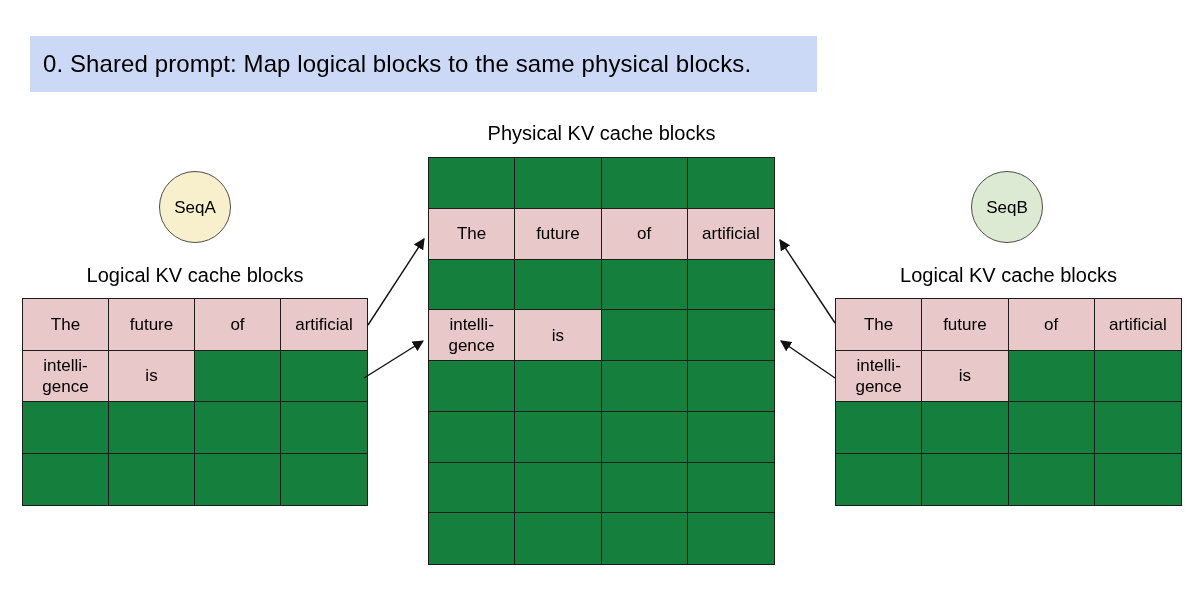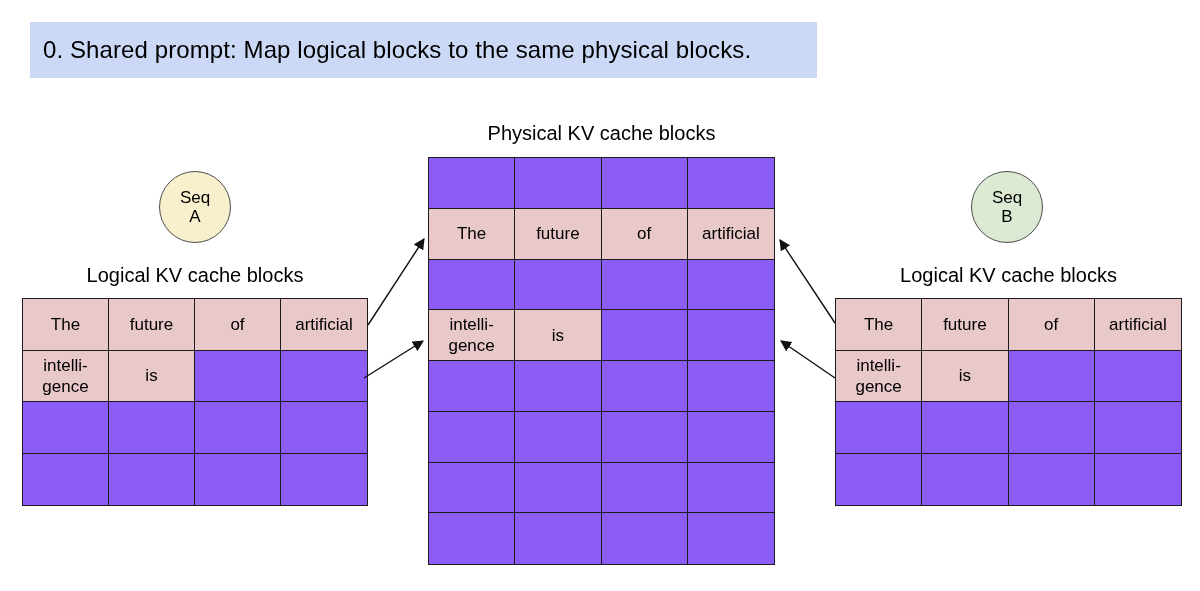--- a/index.html
+++ b/index.html
@@ -1,43 +1,43 @@
 <!DOCTYPE html>
 <html style="--banner-bg: #ccd9f6; --hl: #e9c8c9; --seq-a: #f8f0cc; --seq-b: #dcead3; --line: #1c1c1c;"><head>
 <meta charset="utf-8">
 <style>
   * { margin: 0; padding: 0; box-sizing: border-box; }
   html, body { width: 1200px; height: 591px; background: #ffffff; overflow: hidden; }
   body { font-family: "Liberation Sans", sans-serif; color: #000; position: relative; }
 
   .banner {
-    position: absolute; left: 30px; top: 22px; width: 787px; height: 56px;
+    position: absolute; left: 30px; top: 36px; width: 787px; height: 56px;
     background: var(--banner-bg); display: flex; align-items: center;
     padding-left: 13px; font-size: 24px; letter-spacing: 0.1px;
   }
 
   .section-title {
     position: absolute; text-align: center; font-size: 20px; line-height: 24px;
   }
   .title-physical { left: 428px; width: 347px; top: 121px; }
   .title-logical-a { left: 22px;  width: 346px; top: 263px; }
   .title-logical-b { left: 835px; width: 347px; top: 263px; }
 
   .seq-circle {
     position: absolute; width: 72px; height: 72px; border-radius: 50%;
-    border: 1.5px solid #4d4d4d; display: flex; flex-direction: column;
+    border: 1.5px solid #4d4d4d; display: flex; flex-direction: row;
     align-items: center; justify-content: center; font-size: 17px; line-height: 19px;
     text-align: center;
   }
   .seq-a { left: 159px; top: 171px; background: var(--seq-a); }
   .seq-b { left: 971px; top: 171px; background: var(--seq-b); }
 
   .kv-table {
     position: absolute; display: grid;
-    border: 1.5px solid var(--line); background: #8b5cf6;
+    border: 1.5px solid var(--line); background: #15803d;
   }
   .t-physical { left: 428px; top: 157px; width: 347px; height: 408px; }
   .t-logical-a { left: 22px;  top: 298px; width: 346px; height: 208px; }
   .t-logical-b { left: 835px; top: 298px; width: 347px; height: 208px; }
 
   .cell {
     border-right: 1.5px solid var(--line);
     border-bottom: 1.5px solid var(--line);
     display: flex; align-items: center; justify-content: center;
     font-size: 17px; line-height: 21px; text-align: center;

